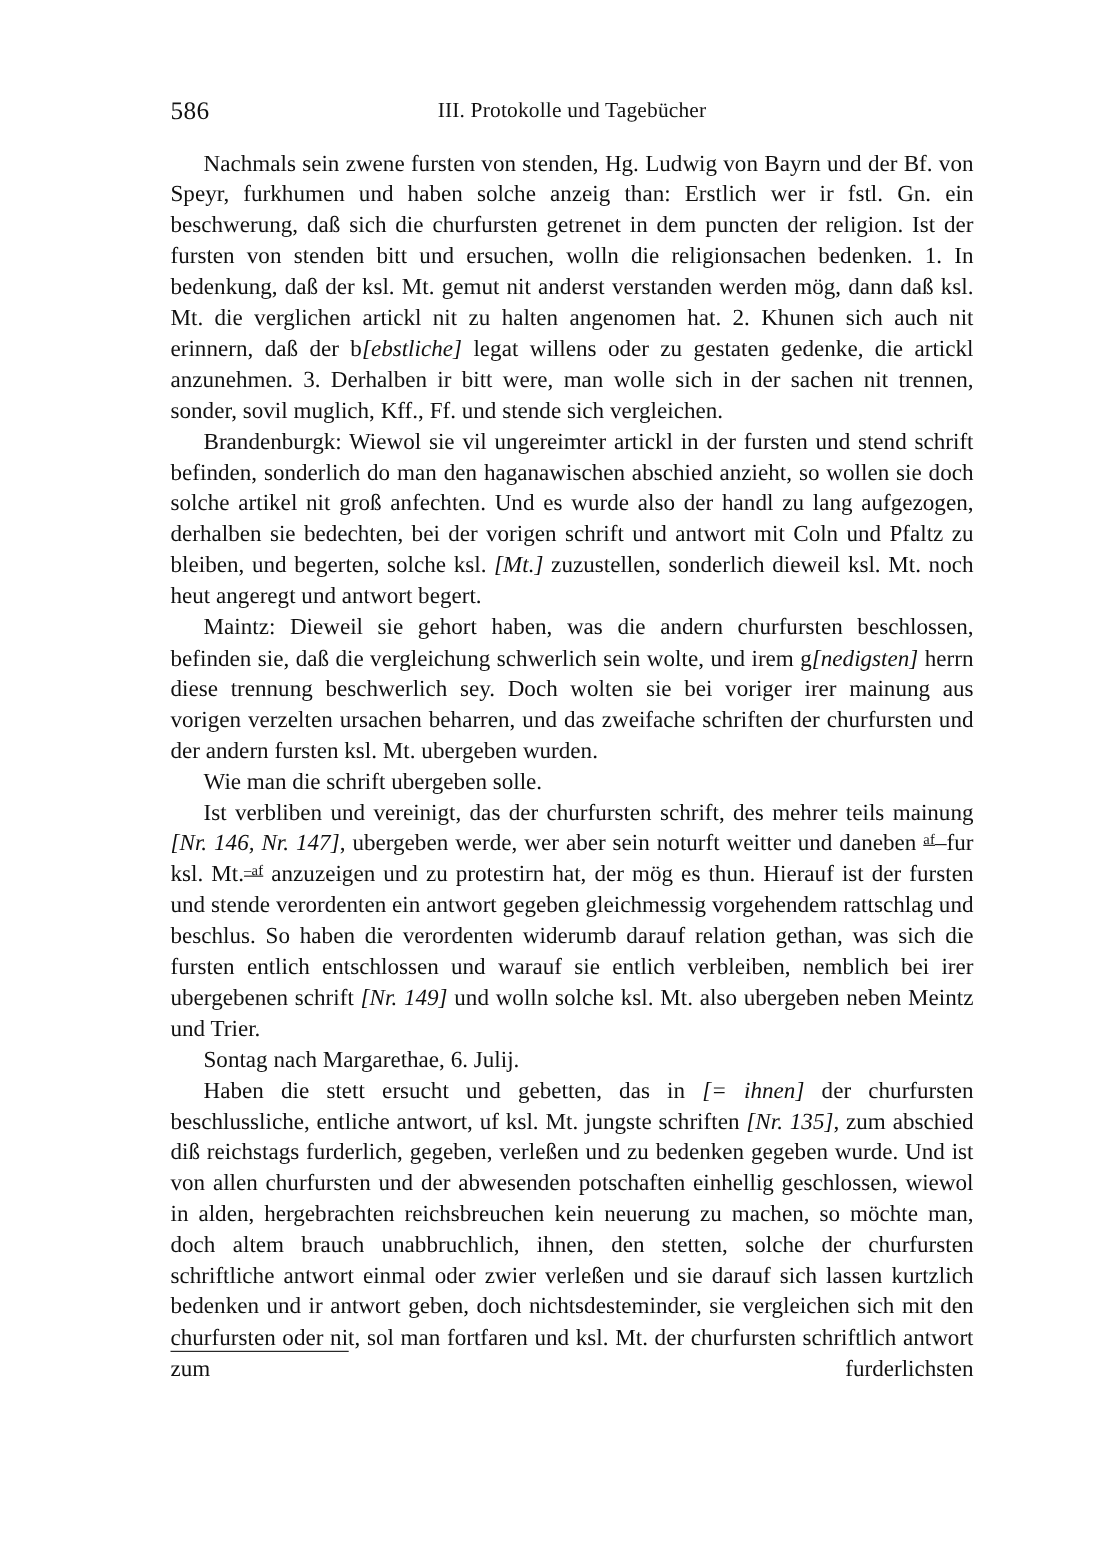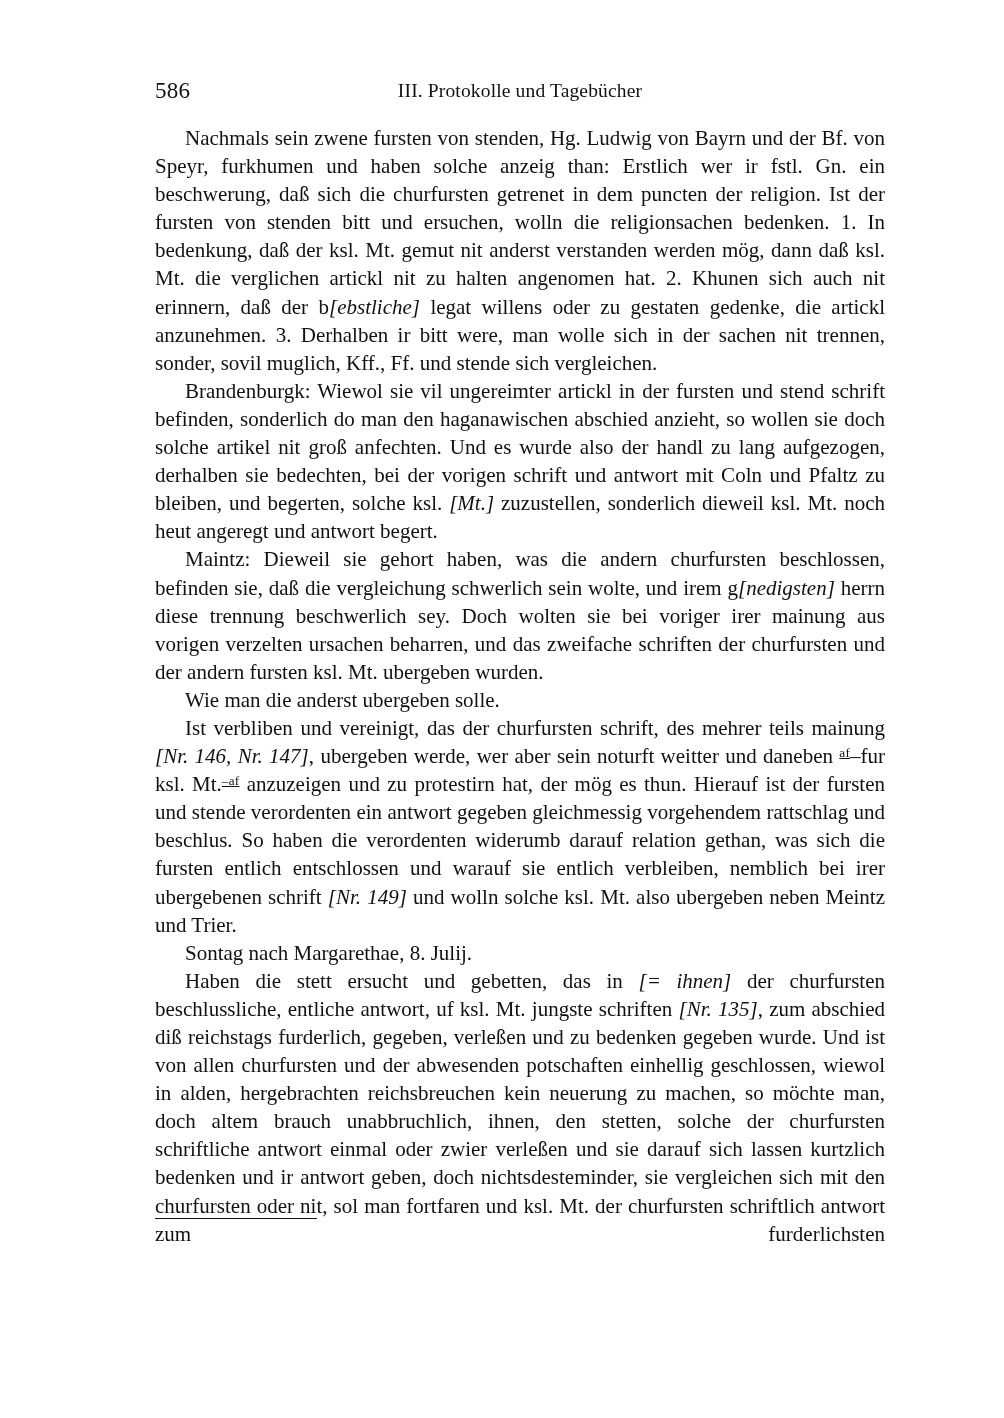--- a/index.html
+++ b/index.html
@@ -12,21 +12,21 @@
     height: 1418px;
     position: relative;
     font-family: "Liberation Serif", "DejaVu Serif", serif;
     color: #111111;
     overflow: hidden;
   }
 
   .page {
     position: absolute;
     left: 0;
-    top: 0;
+    top: 10px;
     width: 1004px;
     height: 1104px;
   }
 
   
   .running-head {
     position: absolute;
     left: 155px;
     top: 76px;
     width: 730px;
@@ -127,25 +127,25 @@
   </div>
 
   <div class="textblock">
 
     <p class="para"><span>Nachmals sein zwene fursten von stenden, Hg. Ludwig von Bayrn und der Bf. von Speyr, furkhumen und haben solche anzeig than: Erstlich wer ir fstl. Gn. ein beschwerung, daß sich die churfursten getrenet in dem puncten der religion. Ist der fursten von stenden bitt und ersuchen, wolln die religionsachen bedenken. 1. In bedenkung, daß der ksl. Mt. gemut nit anderst verstanden werden mög, dann daß ksl. Mt. die verglichen artickl nit zu halten angenomen hat. 2. Khunen sich auch nit erinnern, daß der b</span><i>[ebstliche]</i><span> legat willens oder zu gestaten gedenke, die artickl anzunehmen. 3. Derhalben ir bitt were, man wolle sich in der sachen nit trennen, sonder, sovil muglich, Kff., Ff. und stende sich vergleichen.</span></p>
 
     <p class="para"><span>Brandenburgk: Wiewol sie vil ungereimter artickl in der fursten und stend schrift befinden, sonderlich do man den haganawischen abschied anzieht, so wollen sie doch solche artikel nit groß anfechten. Und es wurde also der handl zu lang aufgezogen, derhalben sie bedechten, bei der vorigen schrift und antwort mit Coln und Pfaltz zu bleiben, und begerten, solche ksl. </span><i>[Mt.]</i><span> zuzustellen, sonderlich dieweil ksl. Mt. noch heut angeregt und antwort begert.</span></p>
 
     <p class="para"><span>Maintz: Dieweil sie gehort haben, was die andern churfursten beschlossen, befinden sie, daß die vergleichung schwerlich sein wolte, und irem g</span><i>[nedigsten]</i><span> herrn diese trennung beschwerlich sey. Doch wolten sie bei voriger irer mainung aus vorigen verzelten ursachen beharren, und das zweifache schriften der churfursten und der andern fursten ksl. Mt. ubergeben wurden.</span></p>
 
-    <p class="para"><span>Wie man die anderst ubergeben solle.</span></p>
+    <p class="para"><span>Wie man die schrift ubergeben solle.</span></p>
 
     <p class="para"><span>Ist verbliben und vereinigt, das der churfursten schrift, des mehrer teils mainung </span><i>[Nr. 146, Nr. 147]</i><span>, ubergeben werde, wer aber sein noturft weitter und daneben </span><sup class="marker">af</sup><span>–fur ksl. Mt.</span><sup class="marker">–af</sup><span> anzuzeigen und zu protestirn hat, der mög es thun. Hierauf ist der fursten und stende verordenten ein antwort gegeben gleichmessig vorgehendem rattschlag und beschlus. So haben die verordenten widerumb darauf relation gethan, was sich die fursten entlich entschlossen und warauf sie entlich verbleiben, nemblich bei irer ubergebenen schrift </span><i>[Nr. 149]</i><span> und wolln solche ksl. Mt. also ubergeben neben Meintz und Trier.</span></p>
 
-    <p class="para"><span>Sontag nach Margarethae, 8. Julij.</span></p>
+    <p class="para"><span>Sontag nach Margarethae, 6. Julij.</span></p>
 
     <p class="para flush-last"><span>Haben die stett ersucht und gebetten, das in </span><i>[= ihnen]</i><span> der churfursten beschlussliche, entliche antwort, uf ksl. Mt. jungste schriften </span><i>[Nr. 135]</i><span>, zum abschied diß reichstags furderlich, gegeben, verleßen und zu bedenken gegeben wurde. Und ist von allen churfursten und der abwesenden potschaften einhellig geschlossen, wiewol in alden, hergebrachten reichsbreuchen kein neuerung zu machen, so möchte man, doch altem brauch unabbruchlich, ihnen, den stetten, solche der churfursten schriftliche antwort einmal oder zwier verleßen und sie darauf sich lassen kurtzlich bedenken und ir antwort geben, doch nichtsdesteminder, sie vergleichen sich mit den churfursten oder nit, sol man fortfaren und ksl. Mt. der churfursten schriftlich antwort zum furderlichsten</span></p>
 
   </div>
 
   <div class="footnotes">
     <div class="fn-rule"></div>
   </div>
 
 </div>

